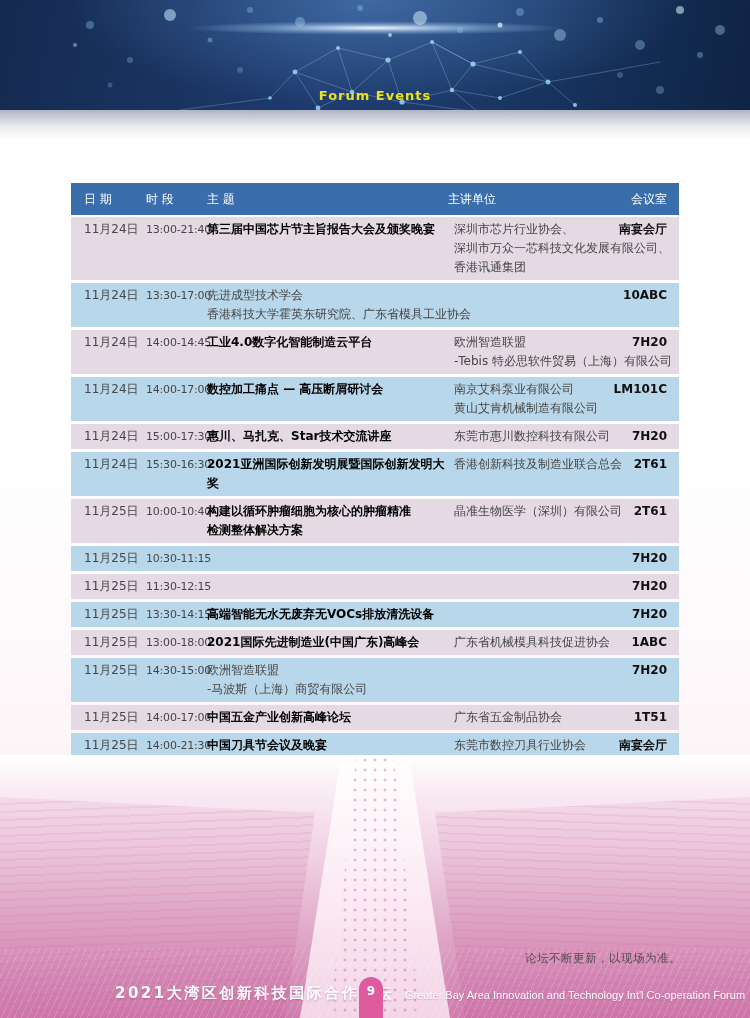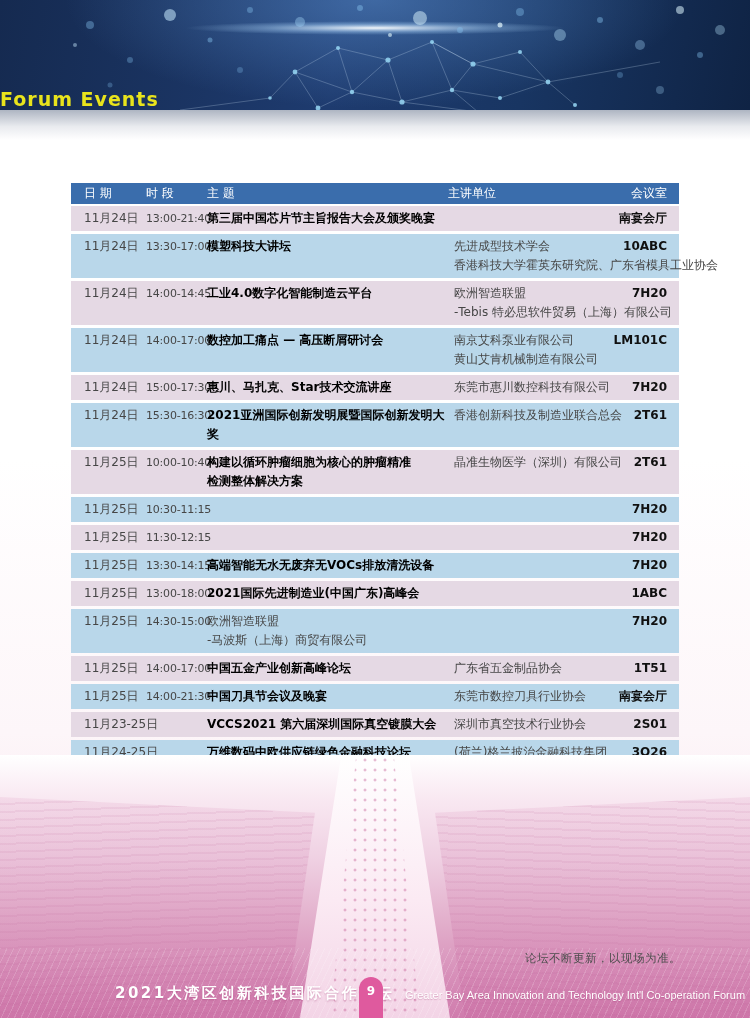--- a/index.html
+++ b/index.html
@@ -9,28 +9,28 @@
 
   
   .banner{position:absolute;top:0;left:0;width:750px;height:110px;
     background:
       radial-gradient(ellipse 430px 150px at 50% 0%, rgba(96,150,215,.50), rgba(0,0,0,0) 72%),
       linear-gradient(100deg,#152a50 0%,#1e3b6f 45%,#183562 70%,#0f2344 100%);}
   .banner svg{position:absolute;top:0;left:0;}
   .banner-title{position:absolute;top:58px;left:0;width:750px;text-align:center;
     font-size:25px;font-weight:bold;color:#e9e41c;letter-spacing:8px;
     text-shadow:0 0 10px rgba(250,240,80,.45);}
-  .banner-subtitle{position:absolute;top:88px;left:0;width:750px;
-    font-size:19px;font-weight:bold;color:#e9e41c;letter-spacing:1px;}
+  .banner-subtitle{position:absolute;top:88px;left:0;width:750px;text-align:center;
+    font-size:13px;font-weight:bold;color:#e9e41c;letter-spacing:1px;}
   .banner-fade{position:absolute;top:110px;left:0;width:750px;height:30px;
     background:linear-gradient(180deg,#aeb5c2 0%,#e9ebef 55%,#ffffff 100%);}
 
   
   .schedule{position:absolute;left:71px;top:183px;width:608px;font-size:12px;}
-  .thead{display:flex;align-items:center;height:21px;background:#3a6dac;color:#ffffff;
+  .thead{display:flex;align-items:center;height:32px;background:#3a6dac;color:#ffffff;
     padding:0 12px 0 13px;margin-bottom:2px;}
   .h-date{width:62px;flex:none;}
   .h-time{width:61px;flex:none;}
   .h-topic{width:241px;flex:none;}
   .h-org{flex:1;min-width:0;}
   .h-room{flex:none;text-align:right;}
   .row{position:relative;display:flex;padding:3px 12px 3px 13px;margin-bottom:3px;
     line-height:19px;color:#464646;}
   .row.pink{background:#e5d9e4;}
   .row.blue{background:#b9d7ea;}
@@ -147,27 +147,29 @@
       <div class="h-time">时 段</div>
       <div class="h-topic">主 题</div>
       <div class="h-org">主讲单位</div>
       <div class="h-room">会议室</div>
     </div>
     <div id="rows">
   <div class="row pink">
     <div class="c-date">11月24日</div>
     <div class="c-time">13:00-21:40</div>
     <div class="c-topic">第三届中国芯片节主旨报告大会及颁奖晚宴</div>
+    <div class="c-org">深圳市芯片行业协会、
+深圳市万众一芯科技文化发展有限公司、
+香港讯通集团</div>
     <div class="c-room">南宴会厅</div>
   </div>
 
   <div class="row blue">
     <div class="c-date">11月24日</div>
     <div class="c-time">13:30-17:00</div>
-    <div class="c-topic">模塑科技大讲坛</div>
     <div class="c-org">先进成型技术学会
 香港科技大学霍英东研究院、广东省模具工业协会</div>
     <div class="c-room">10ABC</div>
   </div>
 
   <div class="row pink">
     <div class="c-date">11月24日</div>
     <div class="c-time">14:00-14:45</div>
     <div class="c-topic">工业4.0数字化智能制造云平台</div>
     <div class="c-org">欧洲智造联盟
@@ -229,20 +231,21 @@
     <div class="c-date">11月25日</div>
     <div class="c-time">13:30-14:15</div>
     <div class="c-topic">高端智能无水无废弃无VOCs排放清洗设备</div>
     <div class="c-room">7H20</div>
   </div>
 
   <div class="row pink">
     <div class="c-date">11月25日</div>
     <div class="c-time">13:00-18:00</div>
     <div class="c-topic">2021国际先进制造业(中国广东)高峰会</div>
+    <div class="c-org">广东省机械模具科技促进协会</div>
     <div class="c-room">1ABC</div>
   </div>
 
   <div class="row blue">
     <div class="c-date">11月25日</div>
     <div class="c-time">14:30-15:00</div>
     <div class="c-org">欧洲智造联盟
 -马波斯（上海）商贸有限公司</div>
     <div class="c-room">7H20</div>
   </div>

